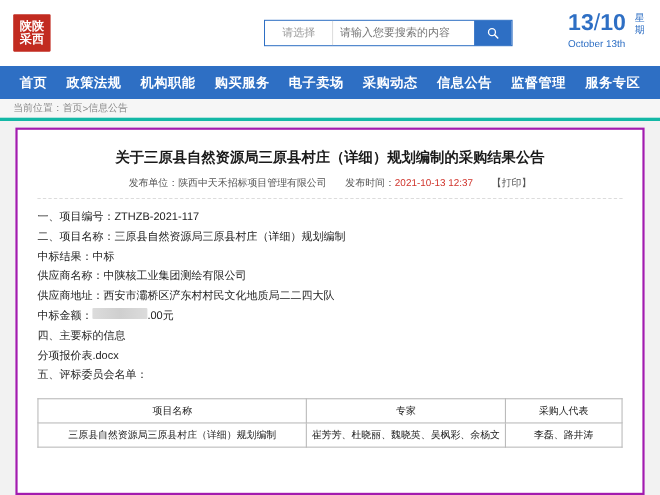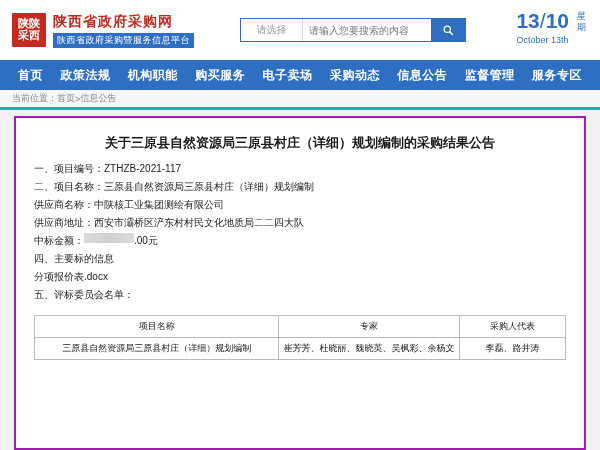--- a/index.html
+++ b/index.html
@@ -233,24 +233,20 @@
 </head>
 <body>
 
 <div class="header">
 
   <div class="logo-block">
     <div class="logo-mark">
       <span>陕陕</span>
       <span>采西</span>
     </div>
-    <div class="logo-text">
-      <div class="logo-title">陕西省政府采购网</div>
-      <div class="logo-sub">陕西省政府采购暨服务信息平台</div>
-    </div>
   </div>
 
   <div class="search-wrap">
     <div class="search-select">请选择</div>
     <input class="search-input" type="text" placeholder="请输入您要搜索的内容" style="">
     <div class="search-btn">
       <svg width="12" height="12" viewBox="0 0 16 16">
         <circle cx="7" cy="7" r="4.2" fill="none" stroke="#fff" stroke-width="1.6"></circle>
         <line x1="10.2" y1="10.2" x2="14" y2="14" stroke="#fff" stroke-width="1.8" stroke-linecap="round"></line>
       </svg>
@@ -288,24 +284,32 @@
   <a href="#">首页</a>
   <span> &gt; </span>
   <a href="#">信息公告</a>
 </div>
 
 <div class="content">
   <div class="card">
 
     <div class="doc-title">关于三原县自然资源局三原县村庄（详细）规划编制的采购结果公告</div>
 
+    <div class="meta-row">
+      <span>发布单位：</span><span>陕西中天禾招标项目管理有限公司</span>
+      <span class="sep"></span>
+      <span>发布时间：</span><span class="red">2021-10-13 12:37</span>
+      <span class="sep"></span>
+      <span>【打印】</span>
+    </div>
 
     <div class="body-text">
       <p>一、项目编号：ZTHZB-2021-117</p>
       <p>二、项目名称：三原县自然资源局三原县村庄（详细）规划编制</p>
+      <p>中标结果：中标</p>
       <p>供应商名称：中陕核工业集团测绘有限公司</p>
       <p>供应商地址：西安市灞桥区浐东村村民文化地质局二二四大队</p>
       <p>
         <span>中标金额：</span><span class="blurred">＊＊＊＊＊</span><span>.00元</span>
       </p>
       <p>四、主要标的信息</p>
       <p>分项报价表.docx</p>
       <p>五、评标委员会名单：</p>
     </div>
 

